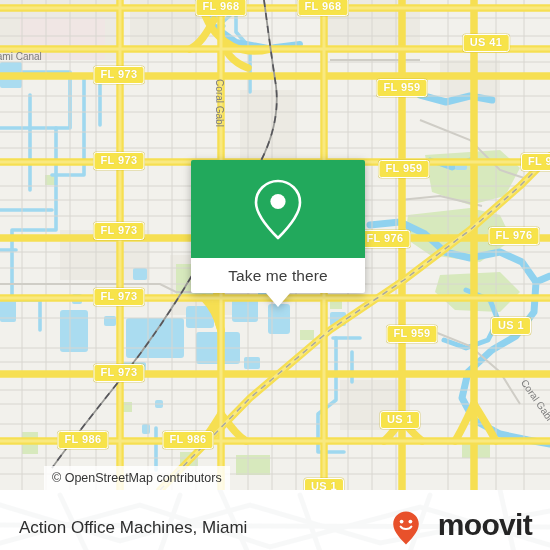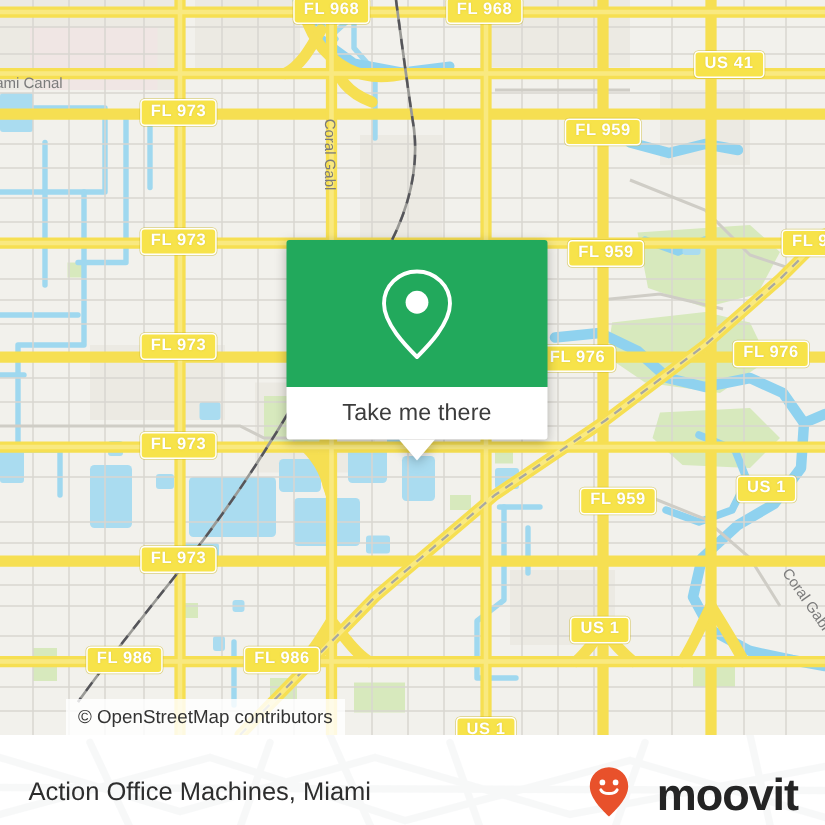--- a/index.html
+++ b/index.html
@@ -91,21 +91,21 @@
     position:absolute;left:0;top:490px;width:550px;height:60px;
     background:#ffffff;overflow:hidden;
   }
   #footer-watermark{position:absolute;left:0;top:-455px;width:550px;height:545px;opacity:.10;}
   #footer-inner{
     position:relative;z-index:2;
     display:flex;align-items:center;justify-content:space-between;
     height:76px;padding:0 18px 0 19px;box-sizing:border-box;
   }
   #footer-title{color:#2d2d2d;font-size:17px;white-space:nowrap;}
-  #brand{display:flex;align-items:flex-end;gap:18px;}
+  #brand{display:flex;align-items:flex-start;gap:18px;}
   #brand-name{color:#242424;font-size:30px;font-weight:bold;letter-spacing:-.7px;line-height:30px;}
 </style>
 </head>
 <body>
 
 <div id="app">
 
   <div id="map">
 
     <svg id="mapsvg" viewBox="0 0 550 490">

